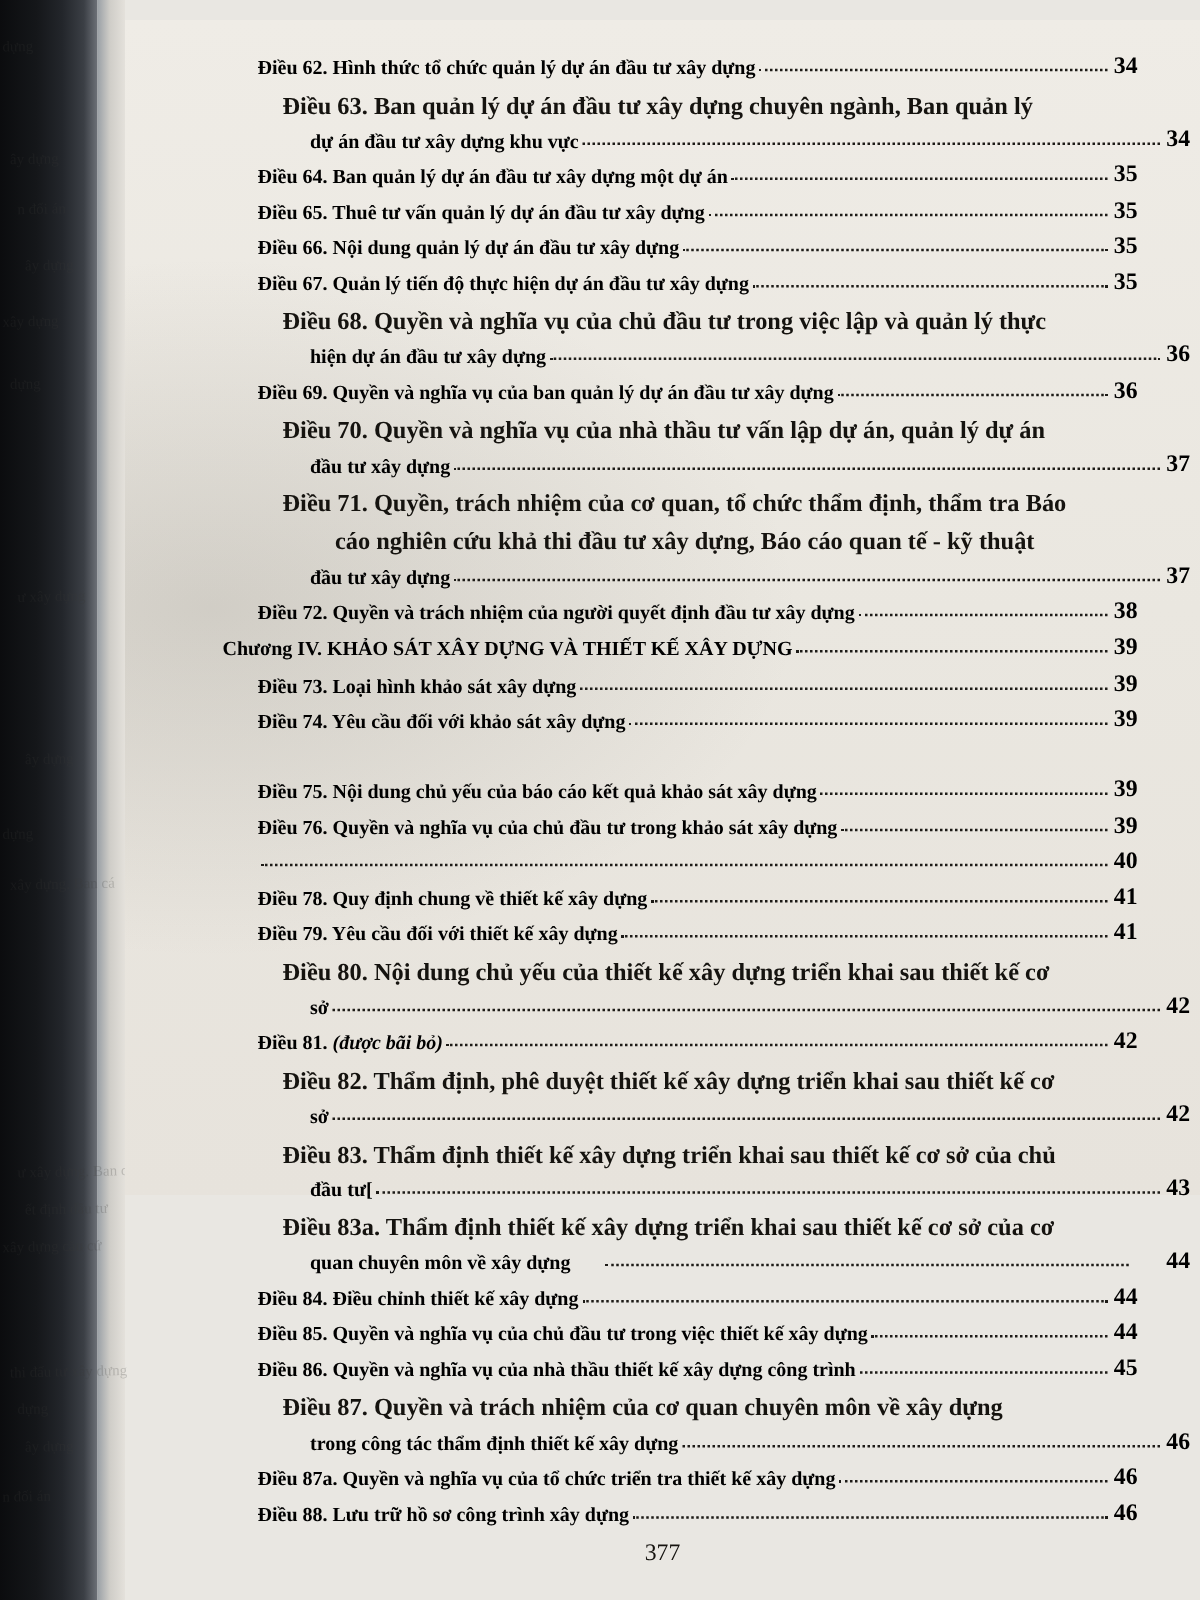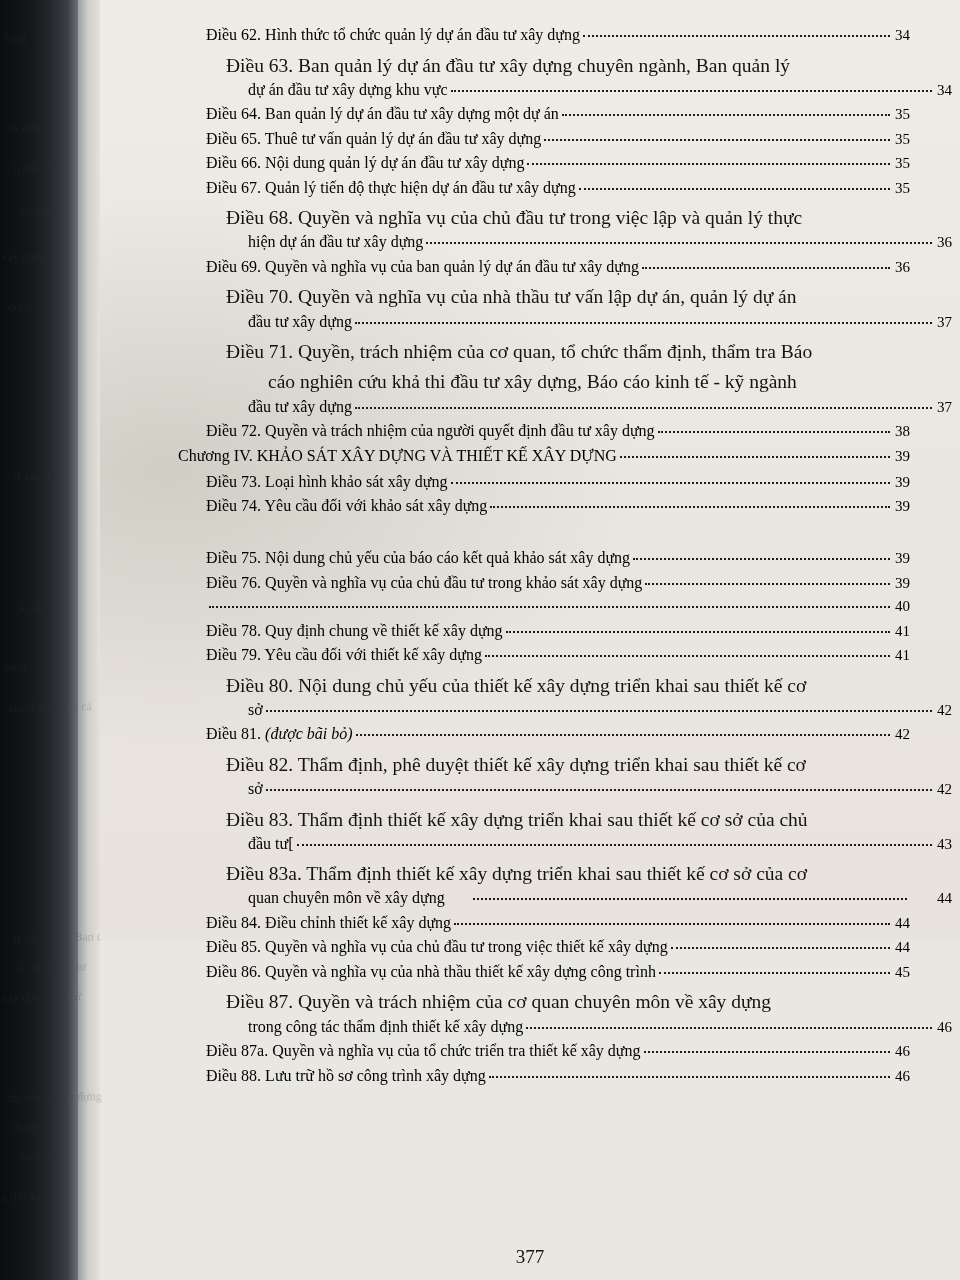--- a/index.html
+++ b/index.html
@@ -42,25 +42,26 @@
   .ghost span {
     position: absolute;
     font-size: 12px;
     color: #3a3a38;
     white-space: nowrap;
     transform: rotate(-1.2deg);
     font-family: "Liberation Serif", serif;
   }
   .paper {
     position: absolute;
-    left: 100px; top: 0;
+    left: 100px; top: 16px;
     width: 860px; height: 940px;
     background:
       radial-gradient(ellipse at 8% 50%, rgba(120,115,105,0.22) 0%, rgba(120,115,105,0) 42%),
       linear-gradient(180deg, #efece6 0%, #eae7e0 50%, #e7e3dc 100%);
+    font-weight: bold;
   }
   .content {
     position: absolute;
     left: 70px;
     top: 26px;
     width: 740px;
   }
   .row {
     display: flex;
     align-items: flex-end;
@@ -72,21 +73,21 @@
   .row .dots {
     flex: 1 1 auto;
     border-bottom: 2.2px dotted #1d1b17;
     margin: 0 3px 7px 3px;
     min-width: 10px;
     height: 1px;
   }
   .row .pg {
     flex: 0 0 auto;
     padding-left: 2px;
-    font-size: 15px;
+    font-size: 19px;
   }
   .block {
     margin-bottom: 6.5px;
   }
   .block .first {
     display: block;
     font-size: 19.5px;
     line-height: 1.55;
     color: #15130f;
     margin-left: 20px;
@@ -94,21 +95,21 @@
   .italic { font-style: italic; }
   .folio {
     position: absolute;
     left: 0; right: 0;
     top: 1232px;
     text-align: center;
     font-size: 19px;
     color: #15130f;
     font-family: "Liberation Serif", serif;
   }
-  .folio-wrap { position: absolute; left: 100px; width: 860px; top: 14px; height: 1166px; }
+  .folio-wrap { position: absolute; left: 100px; width: 860px; top: 0; height: 1166px; }
 </style>
 </head>
 <body>
 
 <div class="page">
 
   <div class="gutter"></div>
   <div class="gutter-edge"></div>
 
   <div class="ghost" id="ghost">
@@ -194,21 +195,21 @@
         <div class="block indent" style="padding-left: 36px;">
           <div class="first">Điều 70. Quyền và nghĩa vụ của nhà thầu tư vấn lập dự án, quản lý dự án</div>
           <div class="row" style="padding-left: 42px;">
             <span class="txt">đầu tư xây dựng</span>
             <span class="dots"></span>
             <span class="pg">37</span>
           </div>
         </div>
         <div class="block indent" style="padding-left: 36px;">
           <div class="first">Điều 71. Quyền, trách nhiệm của cơ quan, tổ chức thẩm định, thẩm tra Báo</div>
-          <div class="first" style="padding-left: 42px;">cáo nghiên cứu khả thi đầu tư xây dựng, Báo cáo kinh tế - kỹ ngành</div>
+          <div class="first" style="padding-left: 42px;">cáo nghiên cứu khả thi đầu tư xây dựng, Báo cáo quan tế - kỹ thuật</div>
           <div class="row" style="padding-left: 42px;">
             <span class="txt">đầu tư xây dựng</span>
             <span class="dots"></span>
             <span class="pg">37</span>
           </div>
         </div>
         <div class="block indent" style="padding-left: 36px;">
           <div class="row">
             <span class="txt">Điều 72. Quyền và trách nhiệm của người quyết định đầu tư xây dựng</span>
             <span class="dots"></span>

